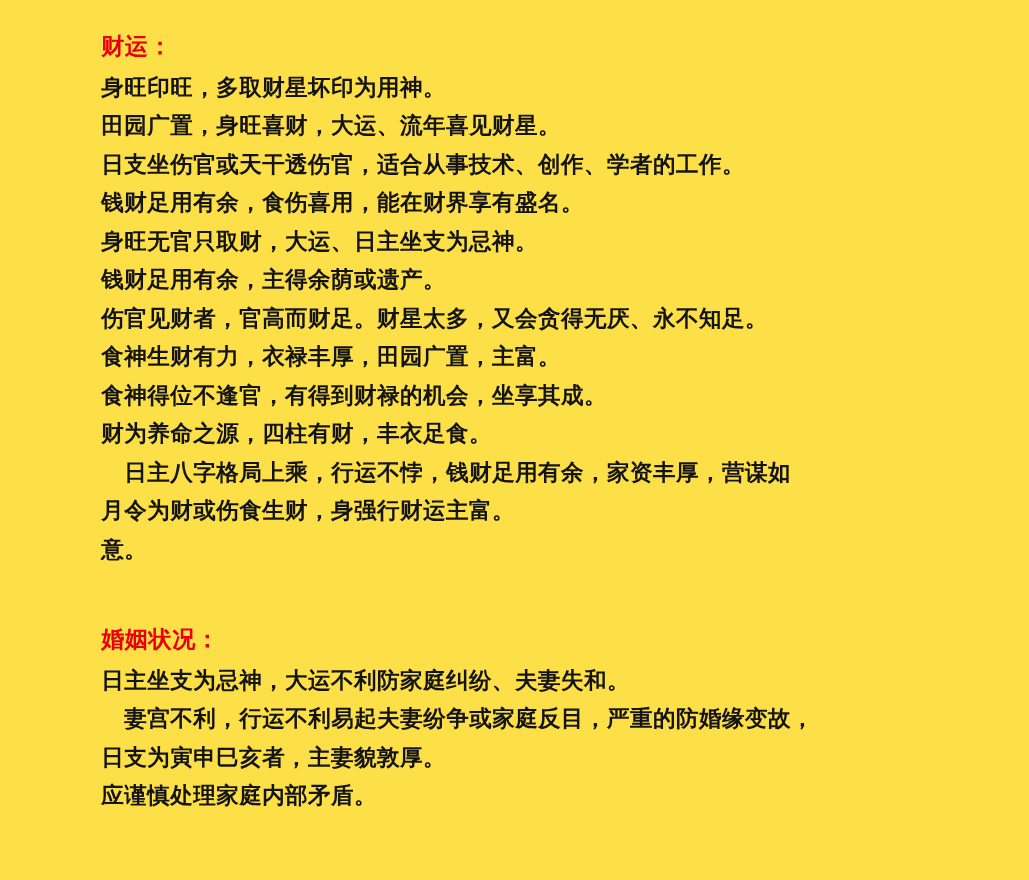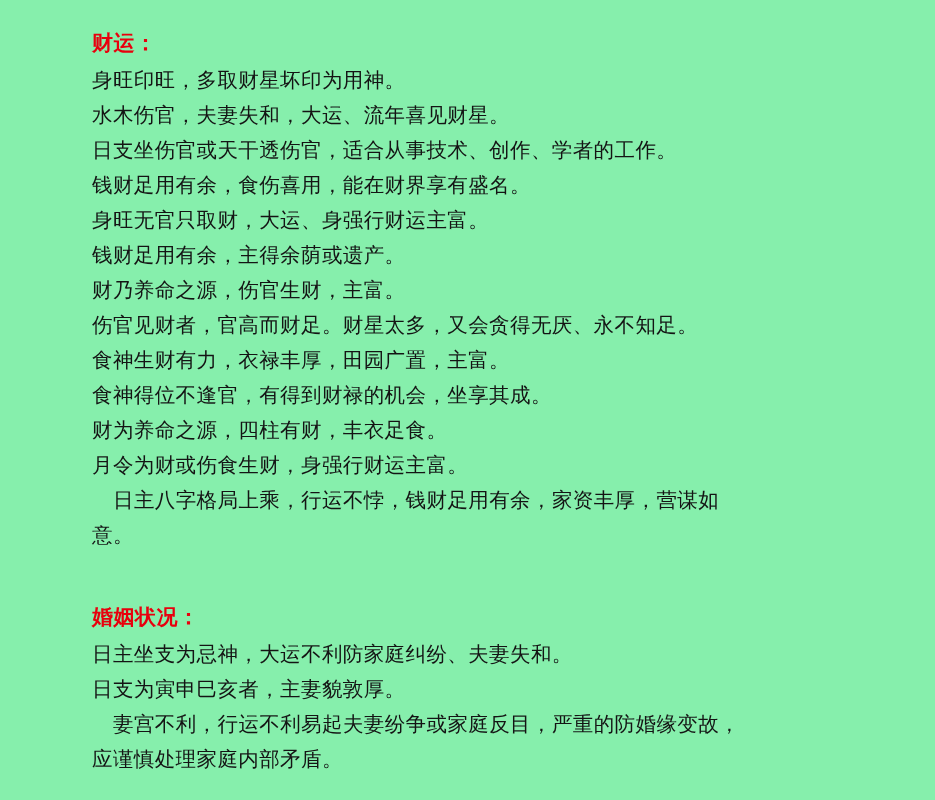--- a/index.html
+++ b/index.html
@@ -12,73 +12,73 @@
     height: 800px;
     font-family: "Liberation Sans", sans-serif;
     color: #141414;
     overflow: hidden;
   }
   .page {
     box-sizing: border-box;
     width: 935px;
     height: 800px;
     padding: 26px 40px 0 92px;
-    background: #86efac;
+    background: #fde047;
   }
   .section {
     margin-bottom: 6px;
   }
   .section-heading {
     color: #e8000d;
     font-weight: bold;
     font-size: 21px;
     line-height: 34px;
     letter-spacing: 0.5px;
     margin: 0 0 2px 0;
   }
   .line {
     font-size: 20.5px;
     line-height: 35px;
     color: #141414;
     letter-spacing: 0.4px;
     white-space: pre-wrap;
+    font-weight: bold;
   }
   .line.indent {
     text-indent: 21px;
   }
   .gap {
     height: 42px;
   }
 </style>
 </head>
 <body>
 
 <div class="page">
 
   <div class="section">
     <div class="section-heading">财运：</div>
     <div class="line">身旺印旺，多取财星坏印为用神。</div>
-    <div class="line">水木伤官，夫妻失和，大运、流年喜见财星。</div>
+    <div class="line">田园广置，身旺喜财，大运、流年喜见财星。</div>
     <div class="line">日支坐伤官或天干透伤官，适合从事技术、创作、学者的工作。</div>
     <div class="line">钱财足用有余，食伤喜用，能在财界享有盛名。</div>
-    <div class="line">身旺无官只取财，大运、身强行财运主富。</div>
+    <div class="line">身旺无官只取财，大运、日主坐支为忌神。</div>
     <div class="line">钱财足用有余，主得余荫或遗产。</div>
-    <div class="line">财乃养命之源，伤官生财，主富。</div>
     <div class="line">伤官见财者，官高而财足。财星太多，又会贪得无厌、永不知足。</div>
     <div class="line">食神生财有力，衣禄丰厚，田园广置，主富。</div>
     <div class="line">食神得位不逢官，有得到财禄的机会，坐享其成。</div>
     <div class="line">财为养命之源，四柱有财，丰衣足食。</div>
+    <div class="line indent">日主八字格局上乘，行运不悖，钱财足用有余，家资丰厚，营谋如</div>
     <div class="line">月令为财或伤食生财，身强行财运主富。</div>
-    <div class="line indent">日主八字格局上乘，行运不悖，钱财足用有余，家资丰厚，营谋如</div>
     <div class="line">意。</div>
   </div>
 
   <div class="gap"></div>
 
   <div class="section">
     <div class="section-heading">婚姻状况：</div>
     <div class="line">日主坐支为忌神，大运不利防家庭纠纷、夫妻失和。</div>
+    <div class="line indent">妻宫不利，行运不利易起夫妻纷争或家庭反目，严重的防婚缘变故，</div>
     <div class="line">日支为寅申巳亥者，主妻貌敦厚。</div>
-    <div class="line indent">妻宫不利，行运不利易起夫妻纷争或家庭反目，严重的防婚缘变故，</div>
     <div class="line">应谨慎处理家庭内部矛盾。</div>
   </div>
 
 </div>
 
 </body></html>

